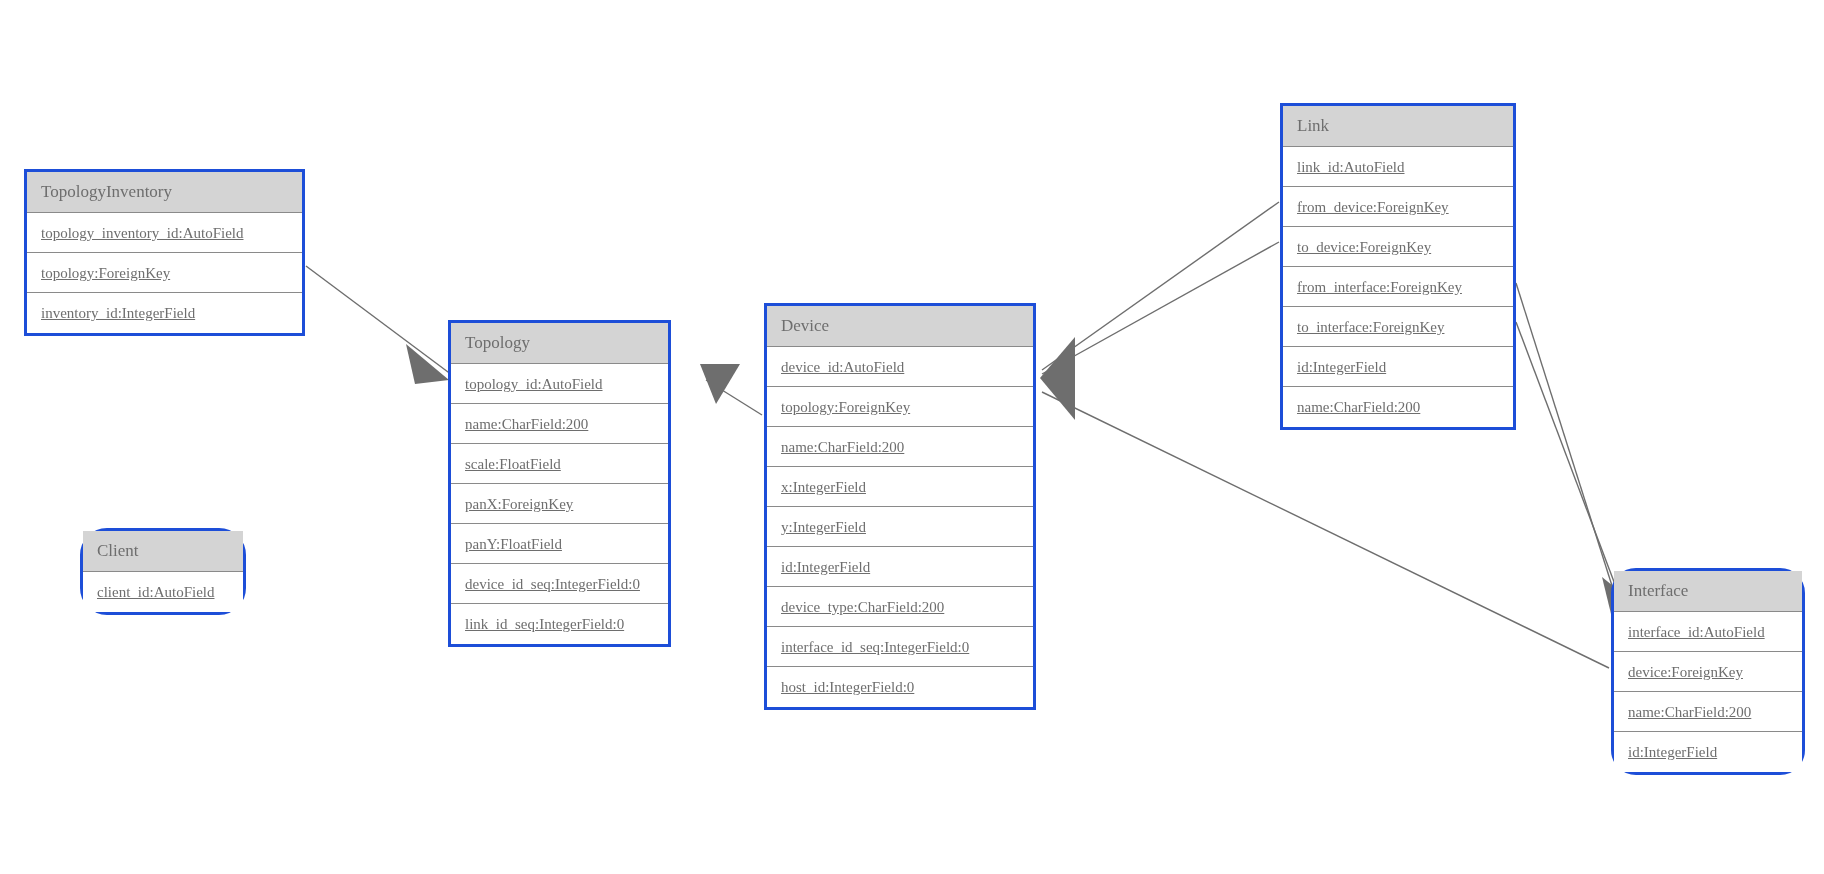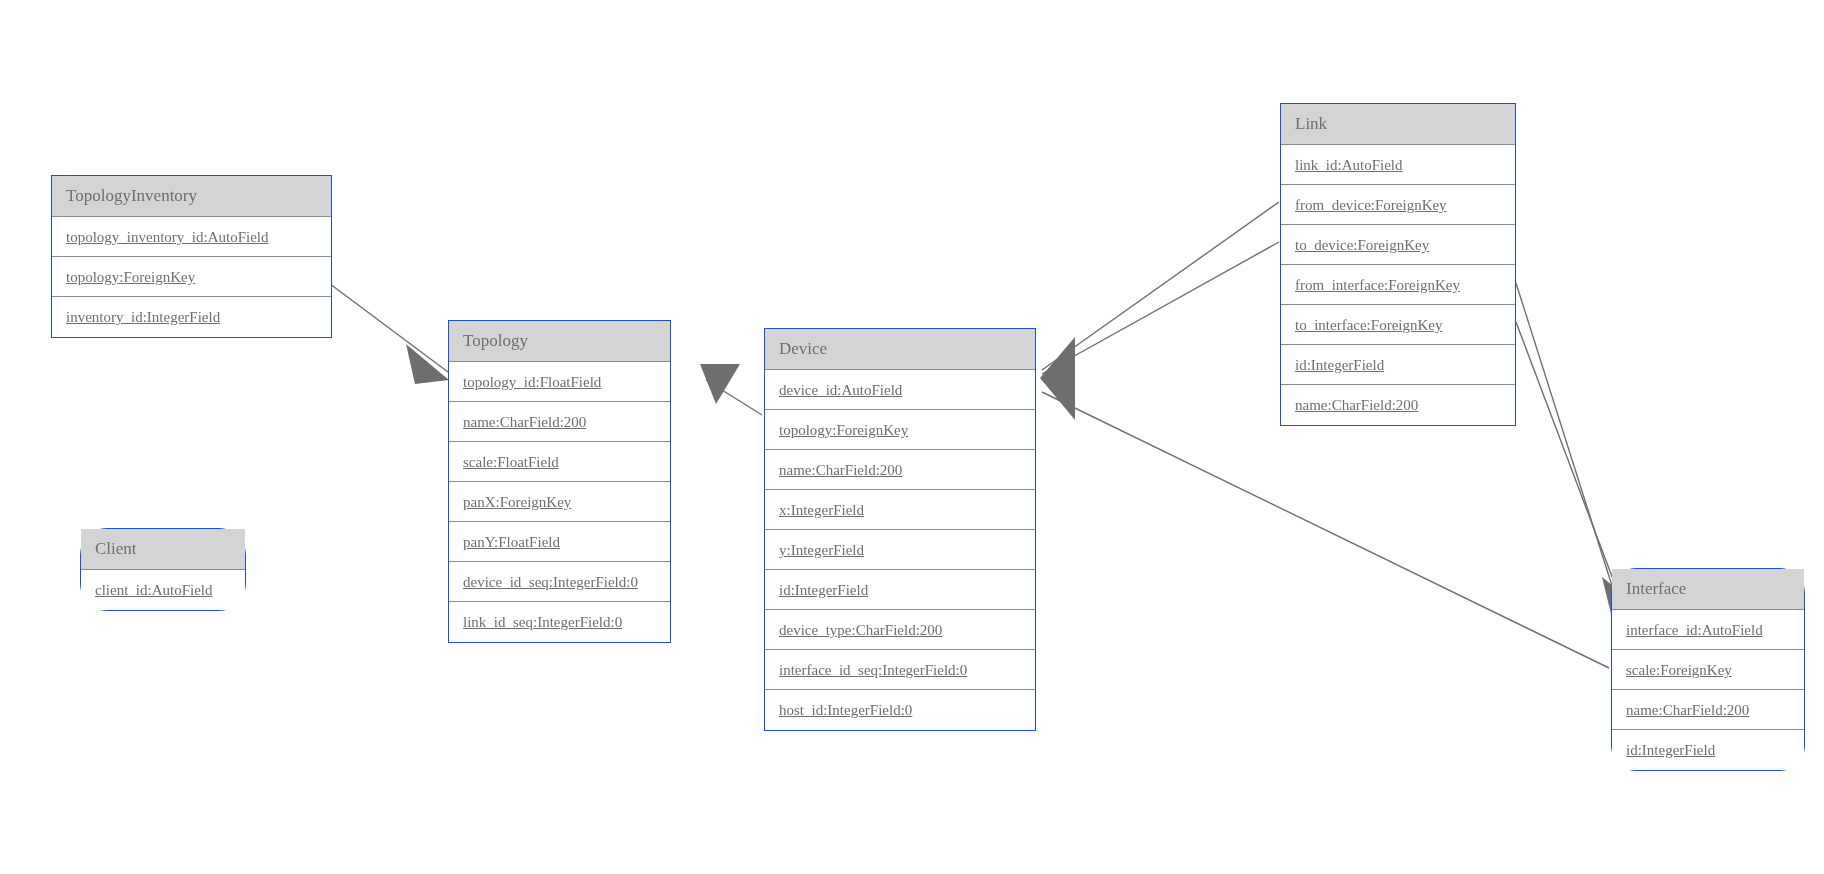--- a/index.html
+++ b/index.html
@@ -1,19 +1,19 @@
 <!DOCTYPE html>
 <html><head>
 <meta charset="utf-8">
 <style>
   html,body{margin:0;padding:0;background:#ffffff;}
   #canvas{position:relative;width:1824px;height:874px;background:#ffffff;
           font-family:"Liberation Serif","DejaVu Serif",serif;overflow:hidden;}
   #edges{position:absolute;left:0;top:0;width:1824px;height:874px;pointer-events:none;}
-  .entity{position:absolute;box-sizing:border-box;border:1px solid #1d4ed8;background:#ffffff;}
+  .entity{position:absolute;box-sizing:border-box;border:3px solid #1d4ed8;background:#ffffff;}
   .entity .hdr{box-sizing:border-box;background:#d4d4d4;border-bottom:1px solid #8a8a8a;
                color:#6e6e6e;font-size:17px;line-height:40px;padding-left:14px;
                white-space:nowrap;overflow:hidden;}
   .entity .row{box-sizing:border-box;border-bottom:1px solid #8a8a8a;color:#6e6e6e;
                font-size:15px;line-height:40px;height:40px;padding-left:14px;
                white-space:nowrap;overflow:hidden;background:#ffffff;text-decoration:underline;}
   .entity .row.last{border-bottom:none;}
 </style>
 </head>
 <body>
@@ -43,44 +43,44 @@
 
       <polygon points="700,364 740,364 716,404"></polygon>
 
       <polygon points="1040,378 1075,337 1075,378"></polygon>
       <polygon points="1040,378 1075,378 1075,420"></polygon>
 
       <polygon points="1612,618 1602,577 1639,607"></polygon>
     </g>
   </svg>
 
-  <div class="entity" style="left:24px;top:175px;width:281px;margin-left:27px;">
+  <div class="entity" style="left:24px;top:169px;width:281px;">
     <div class="hdr">TopologyInventory</div>
     <div class="row">topology_inventory_id:AutoField</div>
     <div class="row">topology:ForeignKey</div>
     <div class="row last">inventory_id:IntegerField</div>
   </div>
 
   <div class="entity" style="left:448px;top:320px;width:223px;">
     <div class="hdr">Topology</div>
-    <div class="row">topology_id:FloatField</div>
+    <div class="row">topology_id:AutoField</div>
     <div class="row">name:CharField:200</div>
     <div class="row">scale:FloatField</div>
     <div class="row">panX:ForeignKey</div>
     <div class="row">panY:FloatField</div>
     <div class="row">device_id_seq:IntegerField:0</div>
     <div class="row last">link_id_seq:IntegerField:0</div>
   </div>
 
   <div class="entity" style="left:80px;top:528px;width:166px;border-radius:27px;">
     <div class="hdr">Client</div>
     <div class="row last">client_id:AutoField</div>
   </div>
 
-  <div class="entity" style="left:764px;top:328px;width:272px;">
+  <div class="entity" style="left:764px;top:303px;width:272px;">
     <div class="hdr">Device</div>
     <div class="row">device_id:AutoField</div>
     <div class="row">topology:ForeignKey</div>
     <div class="row">name:CharField:200</div>
     <div class="row">x:IntegerField</div>
     <div class="row">y:IntegerField</div>
     <div class="row">id:IntegerField</div>
     <div class="row">device_type:CharField:200</div>
     <div class="row">interface_id_seq:IntegerField:0</div>
     <div class="row last">host_id:IntegerField:0</div>
@@ -93,18 +93,18 @@
     <div class="row">to_device:ForeignKey</div>
     <div class="row">from_interface:ForeignKey</div>
     <div class="row">to_interface:ForeignKey</div>
     <div class="row">id:IntegerField</div>
     <div class="row last">name:CharField:200</div>
   </div>
 
   <div class="entity" style="left:1611px;top:568px;width:194px;border-radius:25px;">
     <div class="hdr">Interface</div>
     <div class="row">interface_id:AutoField</div>
-    <div class="row">scale:ForeignKey</div>
+    <div class="row">device:ForeignKey</div>
     <div class="row">name:CharField:200</div>
     <div class="row last">id:IntegerField</div>
   </div>
 
 </div>
 
 </body></html>

